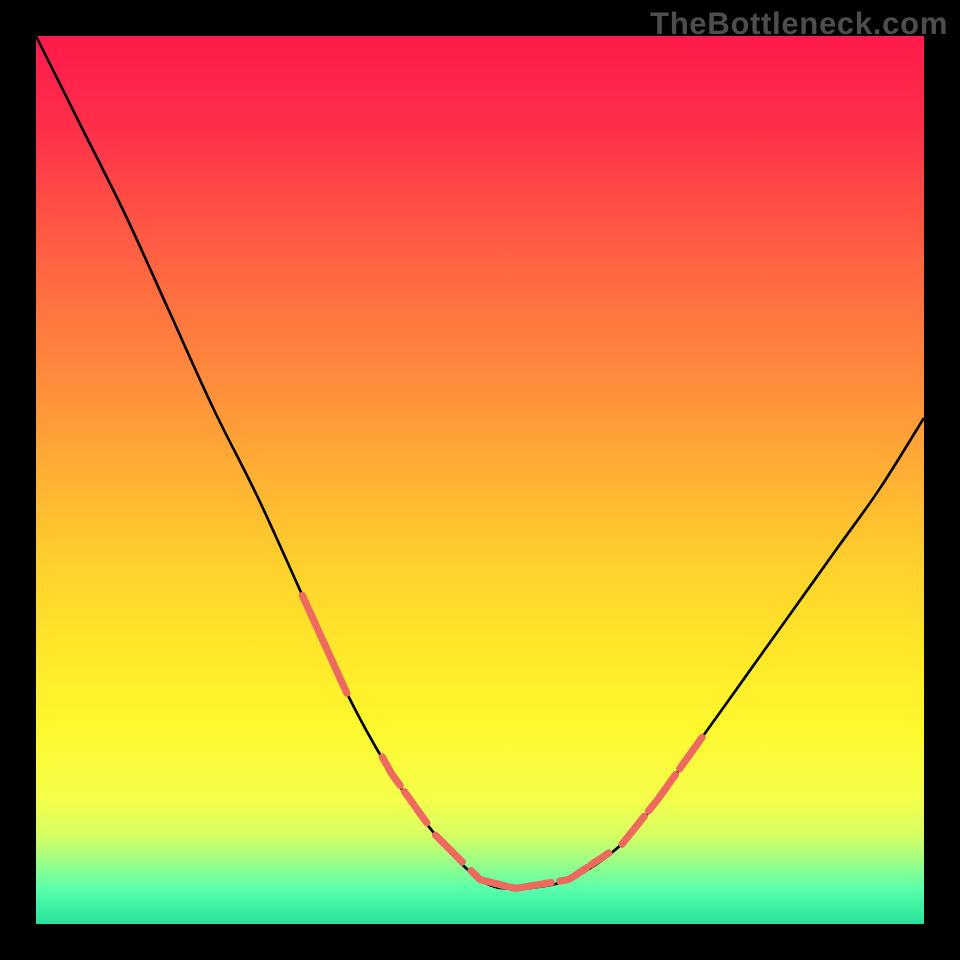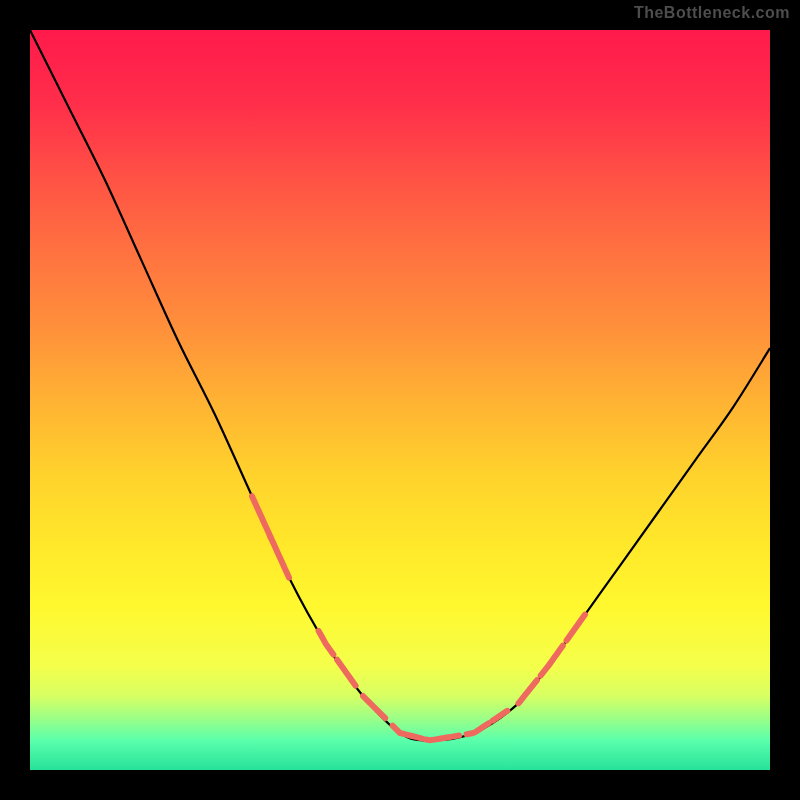--- a/index.html
+++ b/index.html
@@ -37,21 +37,21 @@
     top: 0;
     width: 100%;
     height: 100%;
     overflow: visible;
   }
   .watermark {
     position: absolute;
     top: 4px;
     right: 10px;
     color: #4d4d4d;
-    font-size: 16px;
+    font-size: 26px;
     font-weight: 600;
     letter-spacing: 0.5px;
     user-select: none;
   }
 </style>
 </head>
 <body>
 
 <div class="stage">
 

